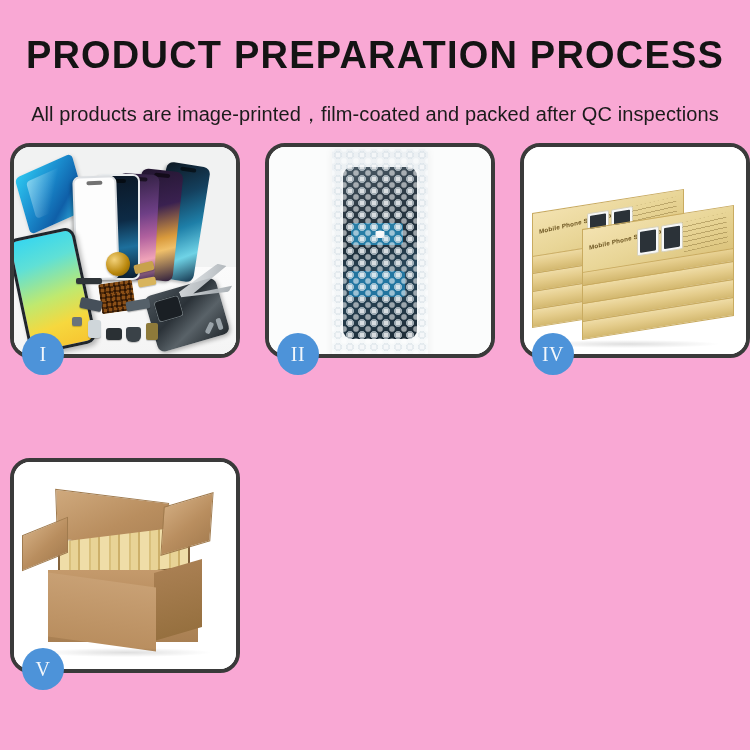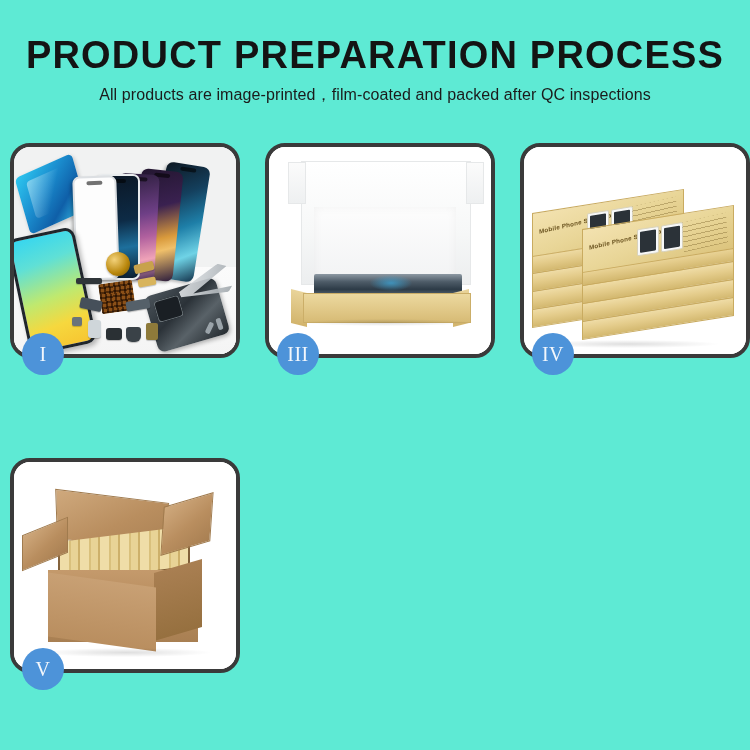--- a/index.html
+++ b/index.html
@@ -12,21 +12,21 @@
     height: 750px;
     overflow: hidden;
     font-family: "Liberation Sans", sans-serif;
     -webkit-font-smoothing: antialiased;
   }
 
   .page {
     position: relative;
     width: 750px;
     height: 750px;
-    background: #5eead4;
+    background: #f9a8d4;
   }
 
   
   .header {
     position: absolute;
     left: 0;
     top: 0;
     width: 750px;
     text-align: center;
   }
@@ -35,24 +35,24 @@
     padding-top: 36px;
     font-family: "Liberation Sans", sans-serif;
     font-size: 38px;
     font-weight: bold;
     letter-spacing: 1.2px;
     color: #141414;
     line-height: 1.05;
     white-space: nowrap;
   }
   .subtitle {
-    margin: 0;
+    margin: 16px;
     padding-top: 9px;
     font-family: "Liberation Sans", sans-serif;
-    font-size: 16px;
+    font-size: 20px;
     font-weight: normal;
     color: #1b1b1b;
     letter-spacing: 0.1px;
     white-space: nowrap;
   }
 
   
   .grid {
     position: absolute;
     left: 10px;
@@ -476,35 +476,32 @@
           <span class="tinypart tp10"></span>
 
           <span class="screw sc1"></span>
           <span class="screw sc2"></span>
           <div class="tweezer"></div>
         </div>
       </div>
       <div class="badge">I</div>
     </div>
 
-
     <div class="panel">
       <div class="panel-inner">
-        <div class="scene-whitebox">
-          <div class="wb-lid"></div>
-          <div class="wb-foam"></div>
-          <div class="wb-item"></div>
-          <div class="wb-flap-l"></div>
-          <div class="wb-flap-r"></div>
-          <div class="wb-tray"></div>
-          <div class="wb-shadow"></div>
+        <div class="scene-bubble">
+          <div class="wrap-sheet"></div>
+          <div class="wrapped-item"></div>
+          <span class="label-dot"></span>
+          <div class="bubbles"></div>
         </div>
       </div>
-      <div class="badge">III</div>
+      <div class="badge">II</div>
     </div>
+
 
     <div class="panel">
       <div class="panel-inner">
         <div class="scene-stack">
 
           <div class="sbox sbox-a" style="top:150px;"></div>
           <div class="sbox sbox-a" style="top:132px;"></div>
           <div class="sbox sbox-a" style="top:114px;"></div>
           <div class="sbox sbox-a" style="top:96px;"></div>
 

